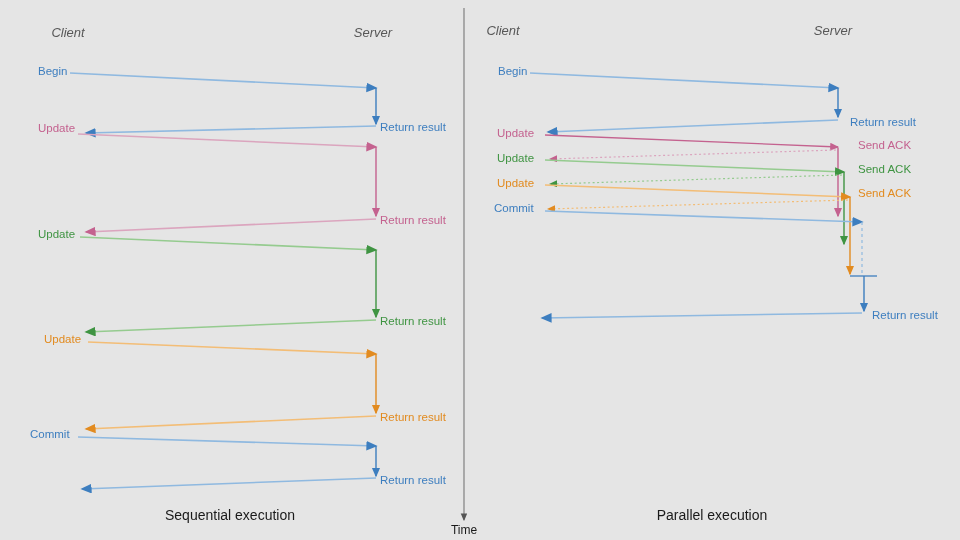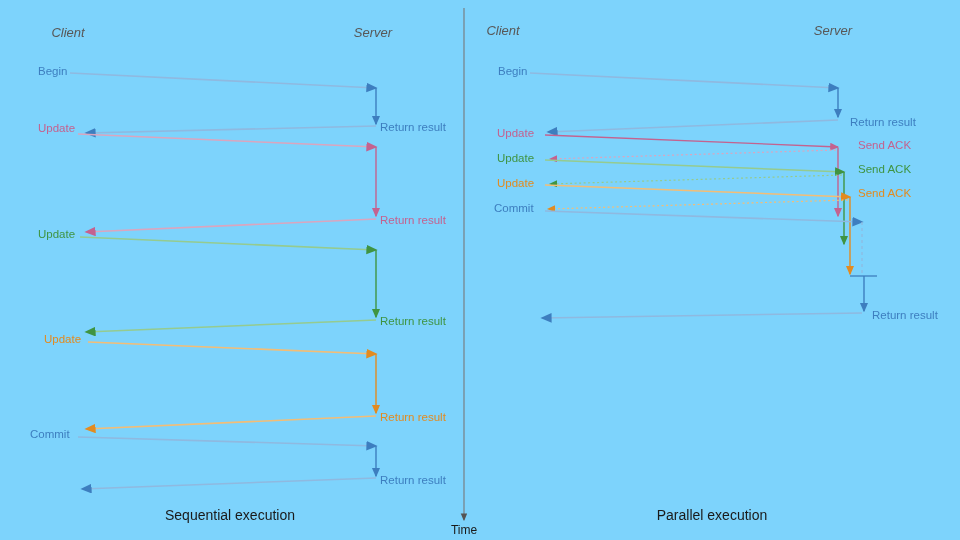--- a/index.html
+++ b/index.html
@@ -4,21 +4,21 @@
 <style>
   html, body {
     margin: 0;
     padding: 0;
     background: #ffffff;
   }
   #page {
     position: relative;
     width: 960px;
     height: 540px;
-    background: #7dd3fc;
+    background: #e5e5e5;
     font-family: "Liberation Sans", sans-serif;
     overflow: hidden;
   }
   svg#diagram {
     position: absolute;
     left: 0;
     top: 0;
     width: 960px;
     height: 540px;
   }

